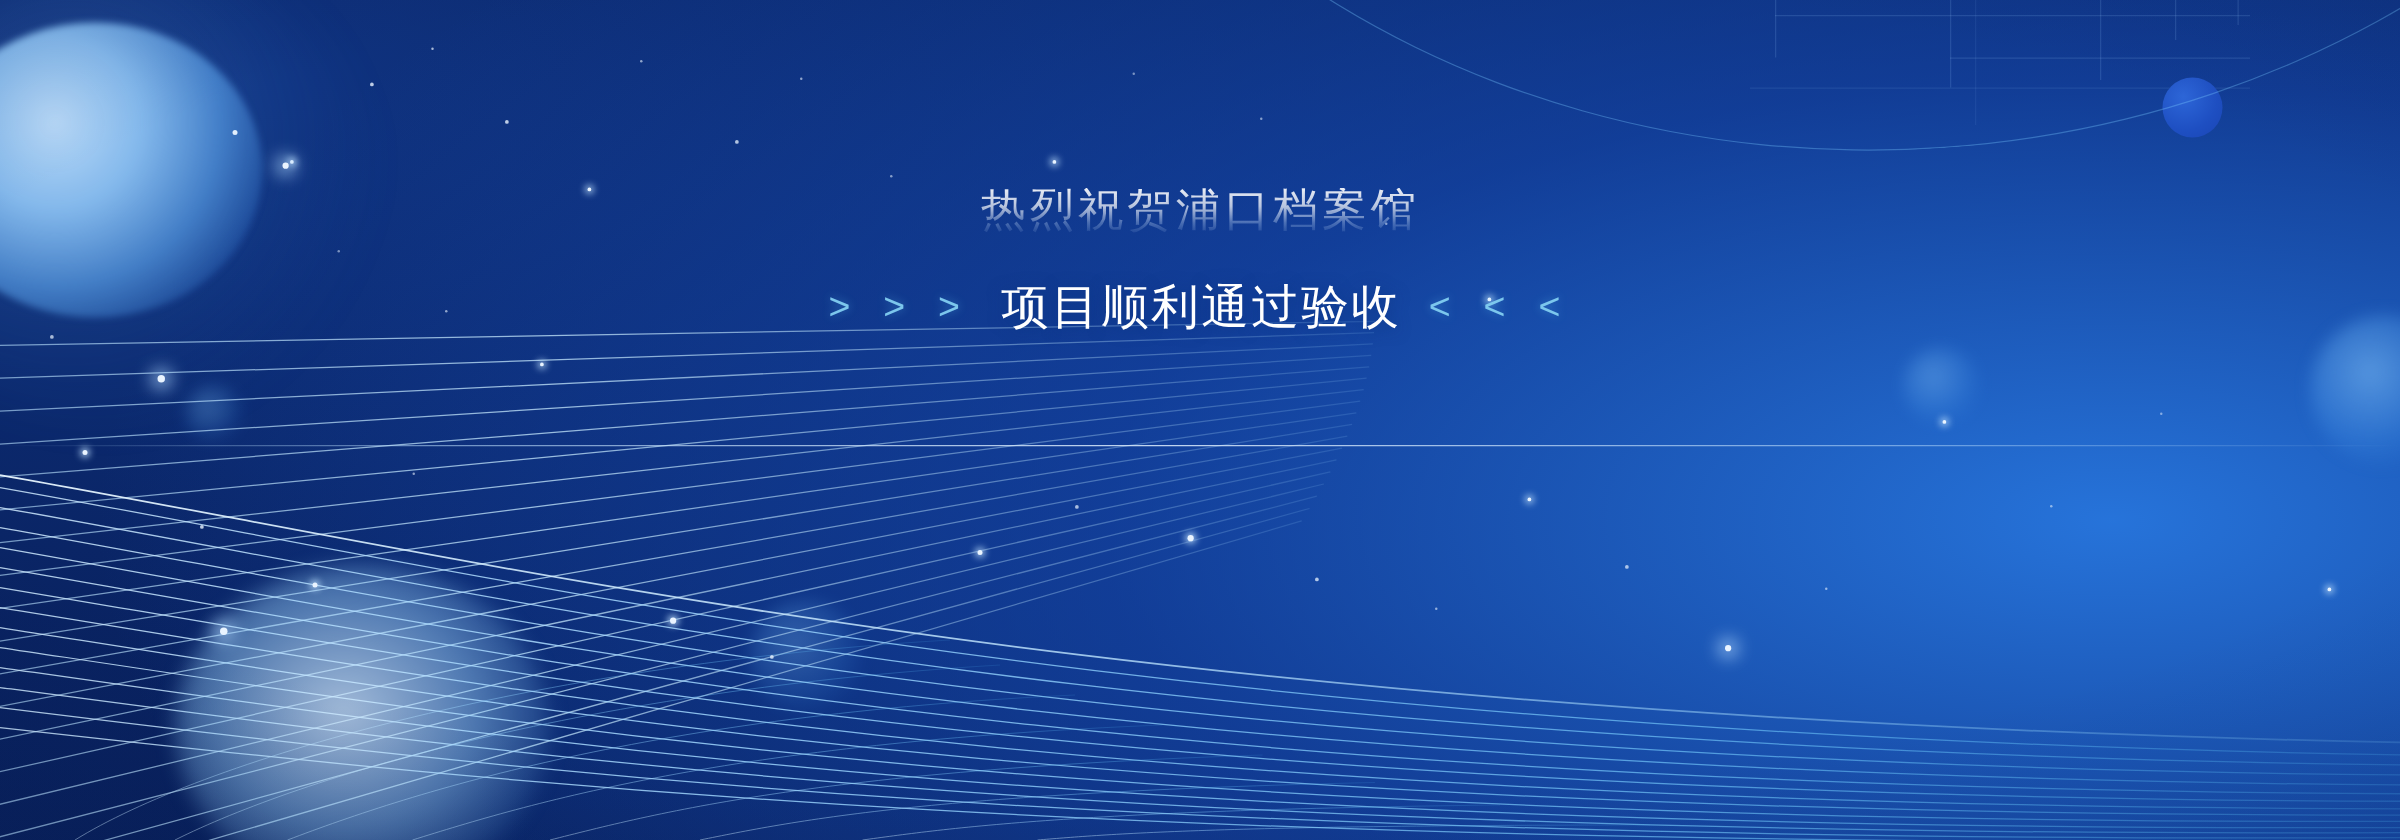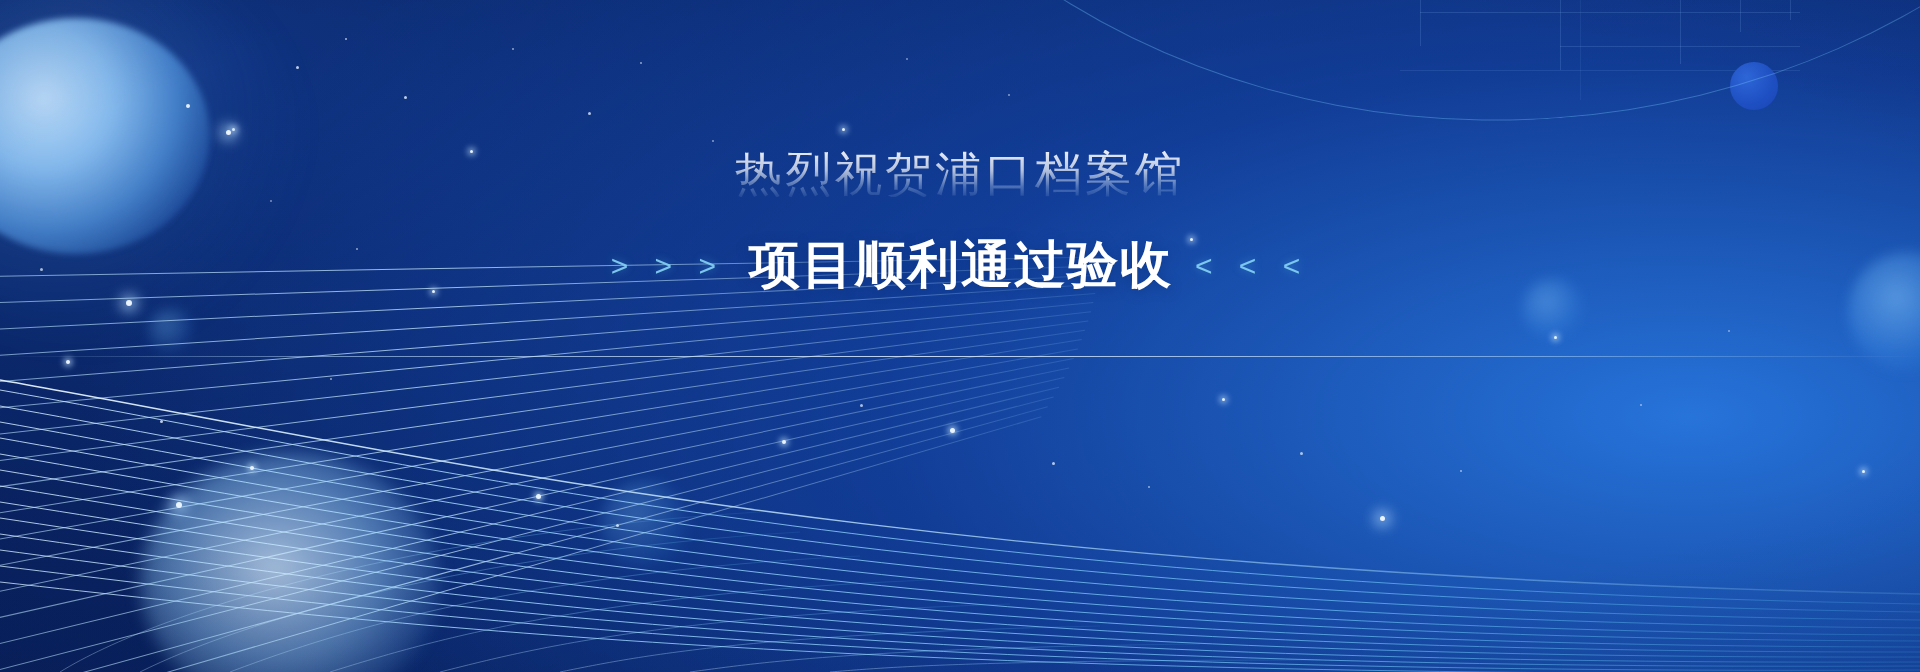--- a/index.html
+++ b/index.html
@@ -105,21 +105,21 @@
     background:radial-gradient(120% 110% at 50% 45%, rgba(0,0,0,0) 45%, rgba(3,18,62,0.30) 100%);
   }
 
   
   .content{
     position:absolute; left:0; right:0; top:0;
     display:flex; flex-direction:column; align-items:center;
     padding-top:150px;
   }
   .line1{
-    font-size:47px; font-weight:400; letter-spacing:3px;
+    font-size:36px; font-weight:400; letter-spacing:3px;
     line-height:1.0;
     color:rgba(255,255,255,0.62);
     background:linear-gradient(180deg, rgba(255,255,255,0.92) 0%, rgba(255,255,255,0.70) 42%, rgba(210,230,255,0.30) 78%, rgba(190,220,255,0.10) 100%);
     -webkit-background-clip:text; background-clip:text;
     -webkit-text-fill-color:transparent; color:transparent;
     white-space:nowrap;
   }
   .line2{
     margin-top:22px;
     font-size:56px; font-weight:700; letter-spacing:1px;
@@ -133,21 +133,21 @@
     display:flex; align-items:center; gap:22px;
     white-space:nowrap;
   }
   .chev{
     font-size:30px; font-weight:400; letter-spacing:9px;
     color:rgba(130,205,240,0.95);
     text-shadow:0 0 8px rgba(90,190,240,0.45);
   }
   .chev.left{ margin-right:2px; }
   .sub{
-    font-size:51px; font-weight:700; letter-spacing:2px;
+    font-size:38px; font-weight:400; letter-spacing:2px;
     color:#ffffff;
     text-shadow:0 2px 12px rgba(10,45,120,0.5);
     text-align:center;
   }
 </style>
 </head>
 <body>
 
 <div id="banner">
 

